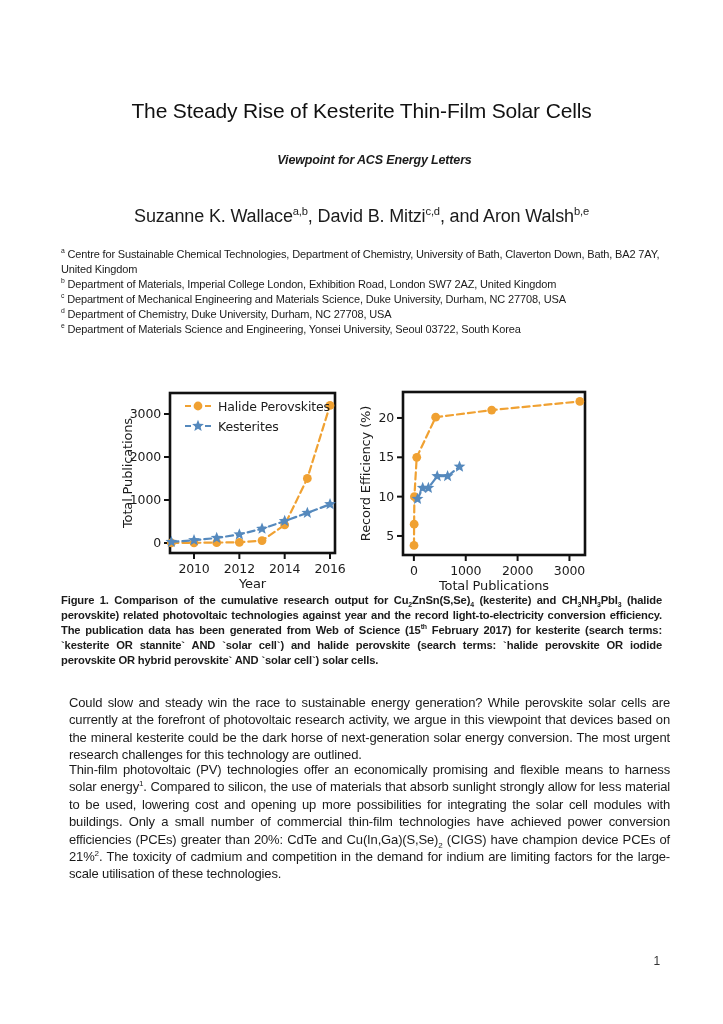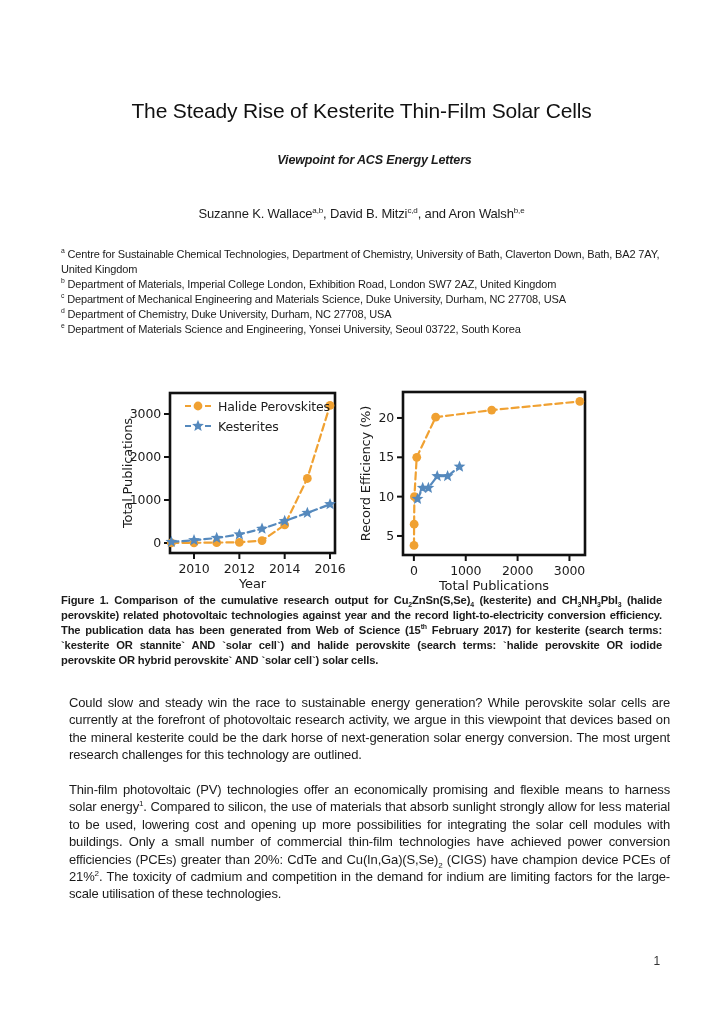--- a/index.html
+++ b/index.html
@@ -10,37 +10,37 @@
   .title{
     position:absolute;top:85px;left:0;width:723px;text-align:center;
     font-size:21px;font-weight:400;color:#111;
   }
   .subtitle{
     position:absolute;top:153px;left:0;width:723px;text-align:center;
     font-size:12.5px;font-weight:bold;font-style:italic;padding-left:13px;
   }
   .authors{
     position:absolute;top:206px;left:0;width:723px;text-align:center;
-    font-size:13px;
+    font-size:18px;
   }
   .affiliations{
     position:absolute;top:247px;left:61px;width:601px;
     font-size:11px;line-height:15px;
   }
   .figure-area{position:absolute;top:380px;left:61px;width:601px;height:213px;}
   .caption{
     position:absolute;top:593px;left:61px;width:601px;margin:0;
     font-size:11.2px;font-weight:bold;line-height:15px;text-align:justify;
   }
   .body-par{
     position:absolute;left:61px;width:601px;margin:8px;
     font-size:13px;line-height:17.4px;text-align:justify;
   }
   .par-1{top:686px;}
-  .par-2{top:773px;}
+  .par-2{top:753px;}
   .page-number{position:absolute;top:954px;right:63px;font-size:12px;color:#333;}
   sup{font-size:62%;vertical-align:super;line-height:0;}
   sub{font-size:62%;vertical-align:sub;line-height:0;}
   svg text{font-family:"DejaVu Sans",sans-serif;}
 </style>
 </head>
 <body>
 
 <div class="page">
 

